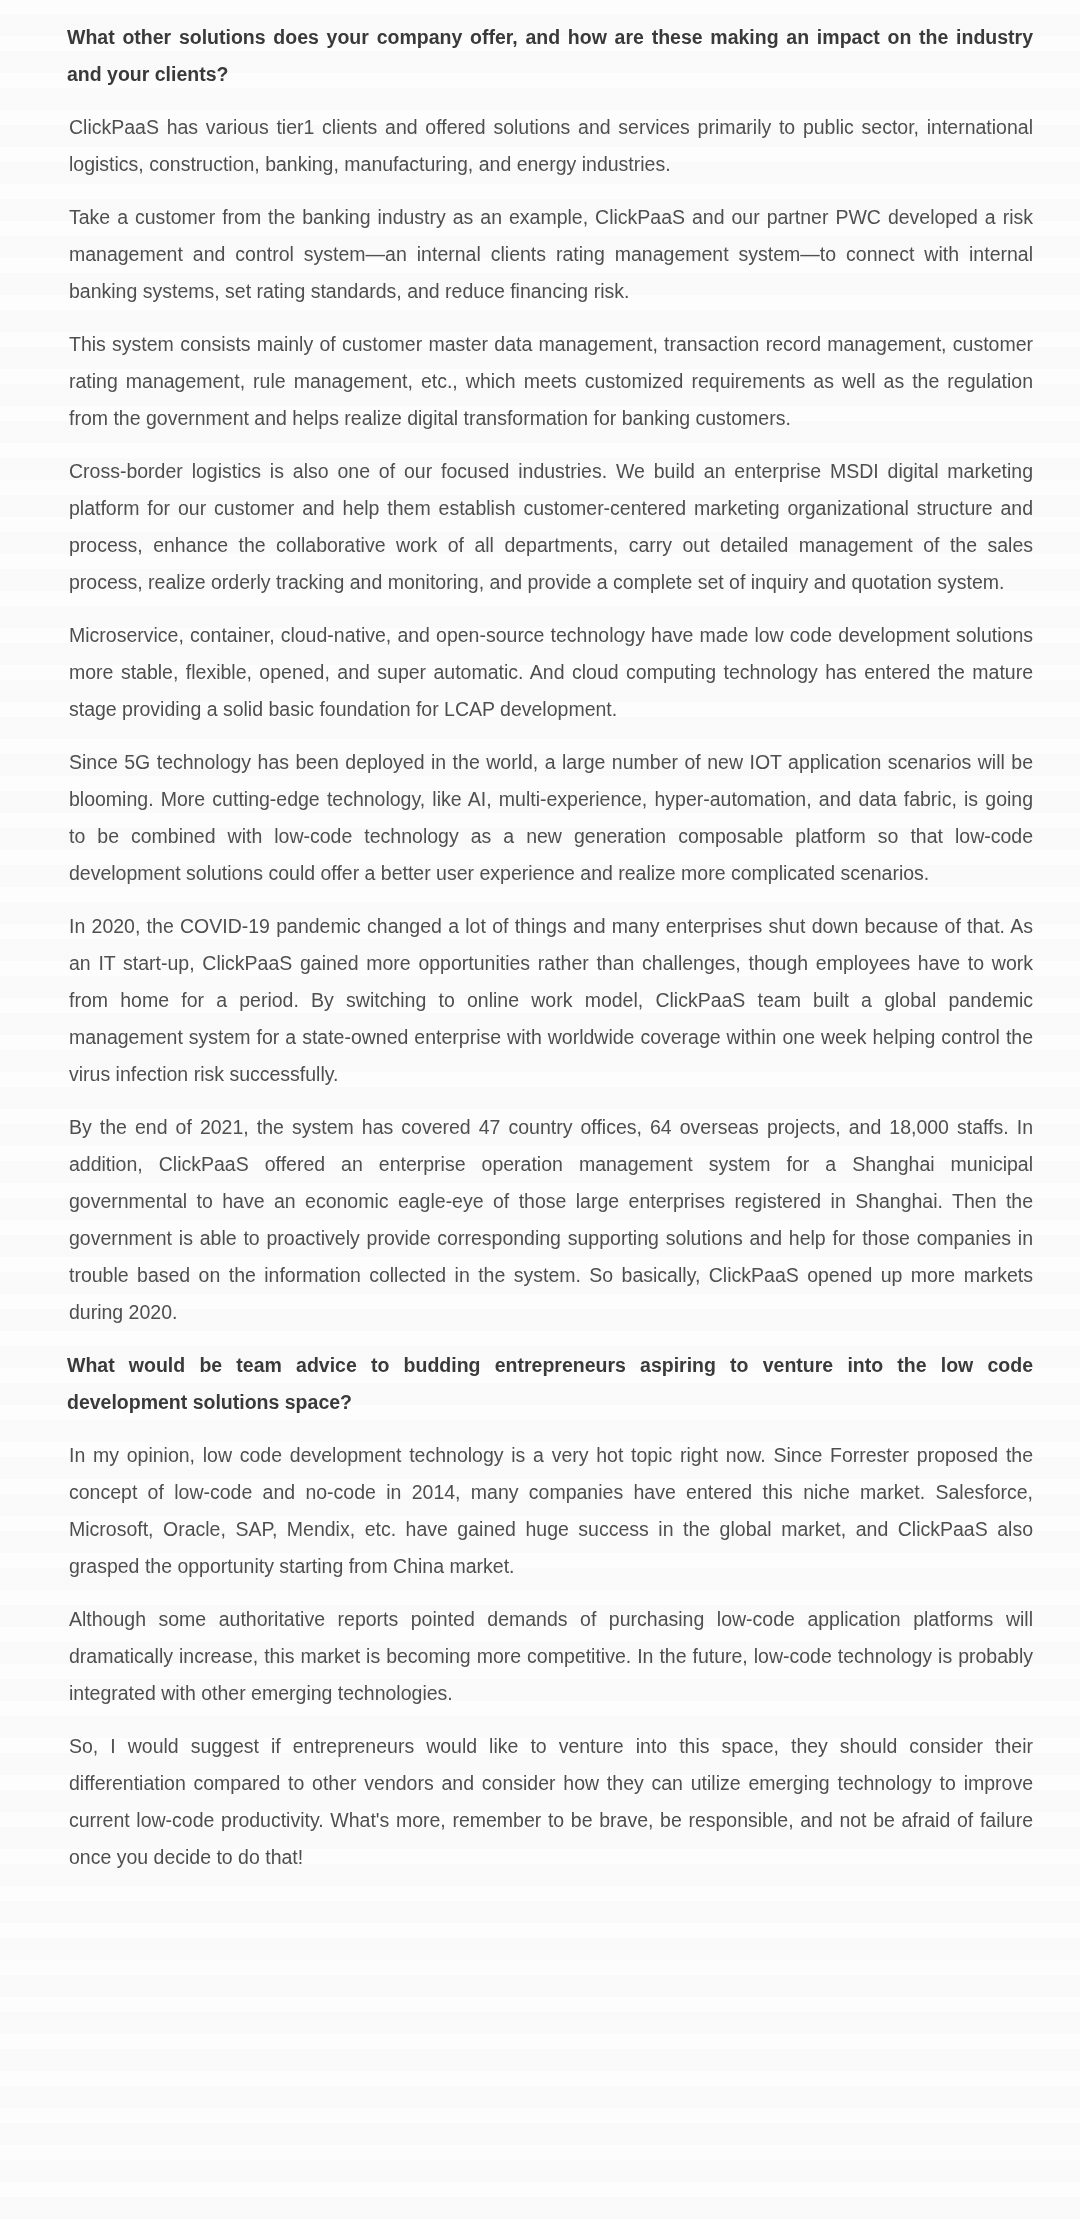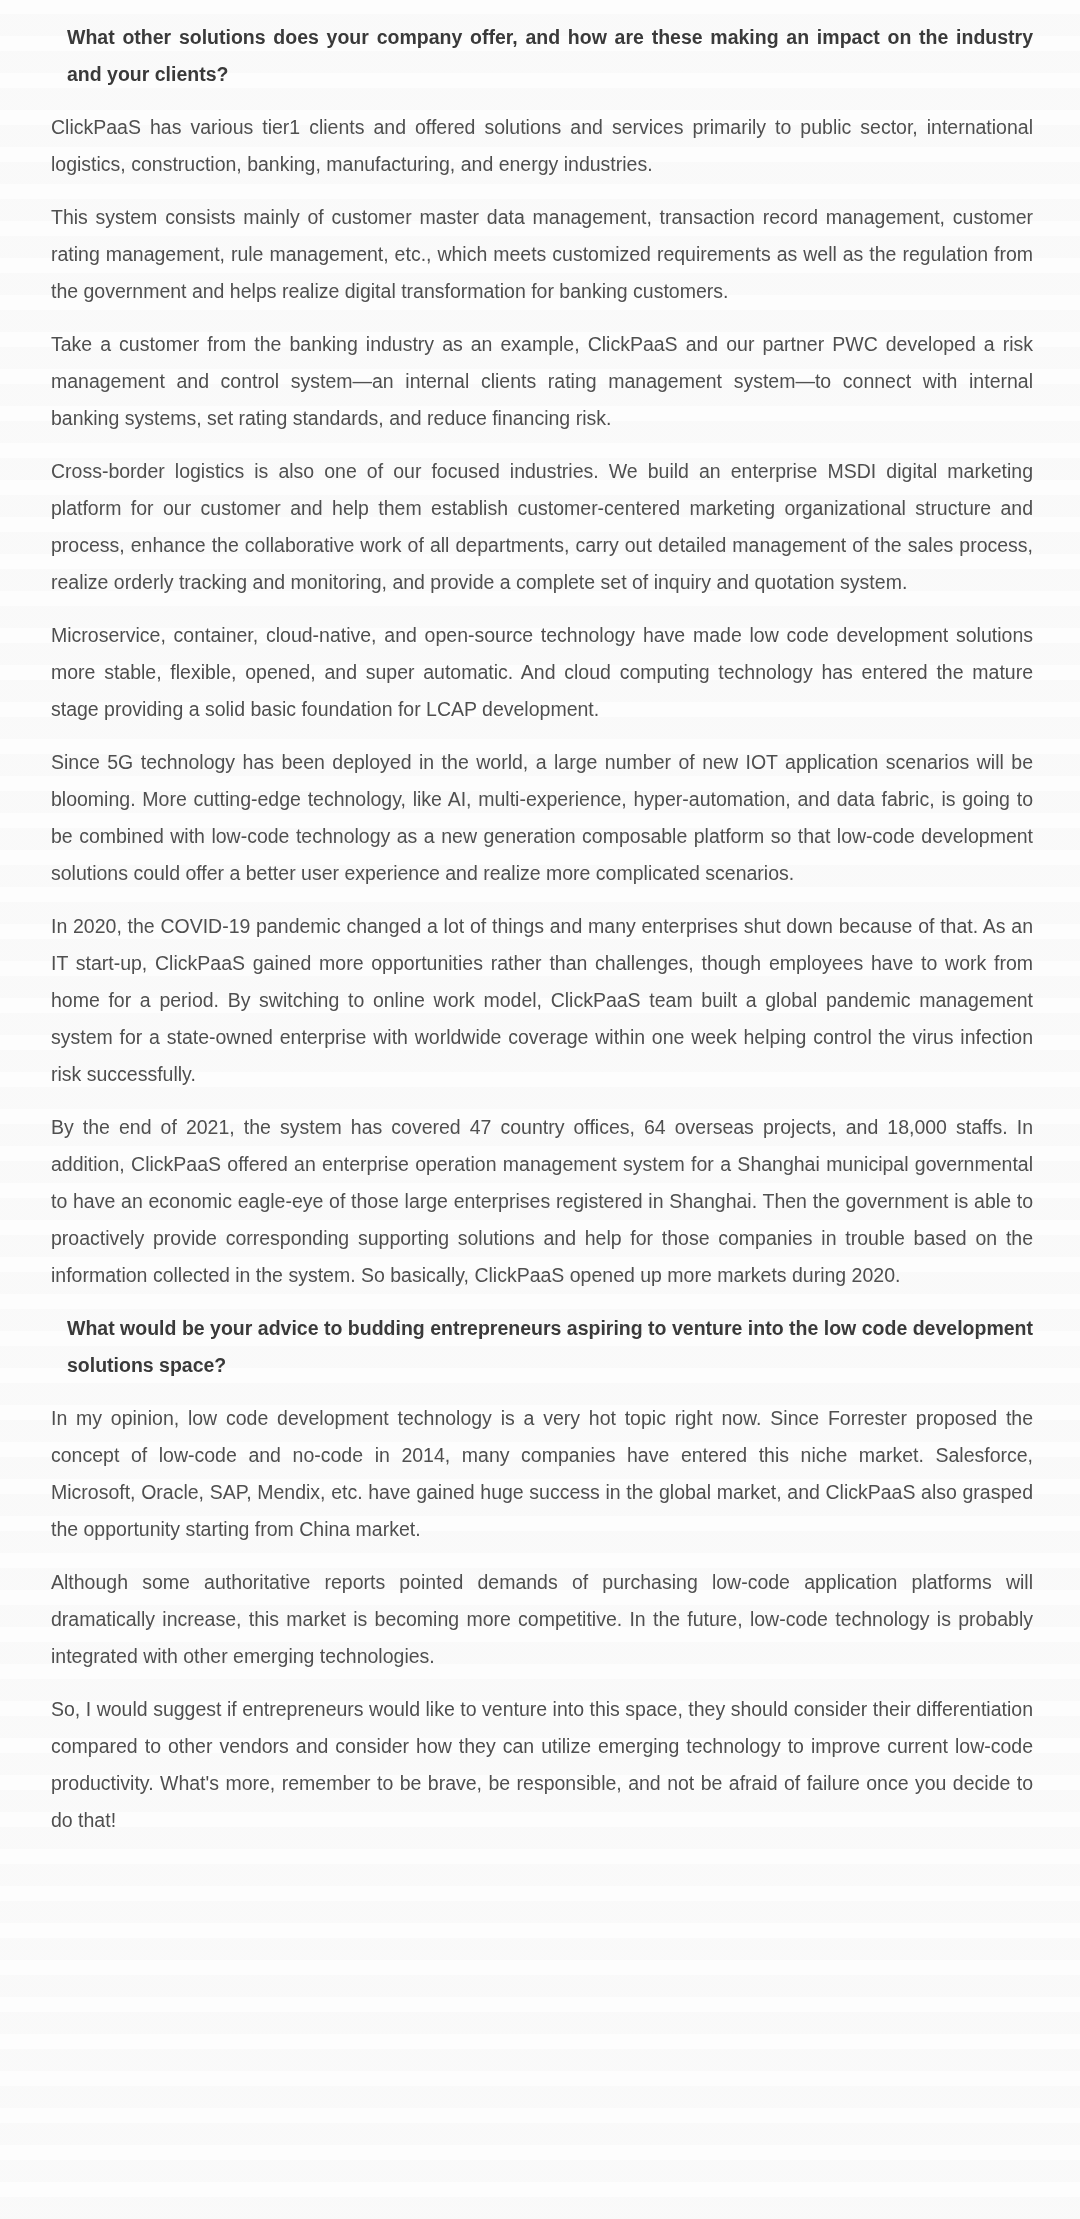--- a/index.html
+++ b/index.html
@@ -35,37 +35,37 @@
     color: #3a3a3a;
     text-align: justify;
     margin: 0 0 16px 16px;
   }
   .answer {
     font-size: 19.5px;
     line-height: 37px;
     font-weight: normal;
     color: #4f4f4f;
     text-align: justify;
-    margin: 0 0 16px 0;
+    margin: 0 0 16px 18px;
   }
   .block:last-child { margin-bottom: 0; }
 </style>
 </head>
 <body>
 
 <div class="page">
   <main class="article">
 
   <h2 class="block question">What other solutions does your company offer, and how are these making an impact on the industry and your clients?</h2>
       <p class="block answer">ClickPaaS has various tier1 clients and offered solutions and services primarily to public sector, international logistics, construction, banking, manufacturing, and energy industries.</p>
+      <p class="block answer">Take a customer from the banking industry as an example, ClickPaaS and our partner PWC developed a risk management and control system—an internal clients rating management system—to connect with internal banking systems, set rating standards, and reduce financing risk.</p>
       <p class="block answer">This system consists mainly of customer master data management, transaction record management, customer rating management, rule management, etc., which meets customized requirements as well as the regulation from the government and helps realize digital transformation for banking customers.</p>
-      <p class="block answer">Take a customer from the banking industry as an example, ClickPaaS and our partner PWC developed a risk management and control system—an internal clients rating management system—to connect with internal banking systems, set rating standards, and reduce financing risk.</p>
       <p class="block answer">Cross-border logistics is also one of our focused industries. We build an enterprise MSDI digital marketing platform for our customer and help them establish customer-centered marketing organizational structure and process, enhance the collaborative work of all departments, carry out detailed management of the sales process, realize orderly tracking and monitoring, and provide a complete set of inquiry and quotation system.</p>
       <p class="block answer">Microservice, container, cloud-native, and open-source technology have made low code development solutions more stable, flexible, opened, and super automatic. And cloud computing technology has entered the mature stage providing a solid basic foundation for LCAP development.</p>
       <p class="block answer">Since 5G technology has been deployed in the world, a large number of new IOT application scenarios will be blooming. More cutting-edge technology, like AI, multi-experience, hyper-automation, and data fabric, is going to be combined with low-code technology as a new generation composable platform so that low-code development solutions could offer a better user experience and realize more complicated scenarios.</p>
       <p class="block answer">In 2020, the COVID-19 pandemic changed a lot of things and many enterprises shut down because of that. As an IT start-up, ClickPaaS gained more opportunities rather than challenges, though employees have to work from home for a period. By switching to online work model, ClickPaaS team built a global pandemic management system for a state-owned enterprise with worldwide coverage within one week helping control the virus infection risk successfully.</p>
       <p class="block answer">By the end of 2021, the system has covered 47 country offices, 64 overseas projects, and 18,000 staffs. In addition, ClickPaaS offered an enterprise operation management system for a Shanghai municipal governmental to have an economic eagle-eye of those large enterprises registered in Shanghai. Then the government is able to proactively provide corresponding supporting solutions and help for those companies in trouble based on the information collected in the system. So basically, ClickPaaS opened up more markets during 2020.</p>
-      <h2 class="block question">What would be your advice to budding entrepreneurs aspiring to venture into the low code development solutions space?</h2>
+      <h2 class="block question">What would be team advice to budding entrepreneurs aspiring to venture into the low code development solutions space?</h2>
       <p class="block answer">In my opinion, low code development technology is a very hot topic right now. Since Forrester proposed the concept of low-code and no-code in 2014, many companies have entered this niche market. Salesforce, Microsoft, Oracle, SAP, Mendix, etc. have gained huge success in the global market, and ClickPaaS also grasped the opportunity starting from China market.</p>
       <p class="block answer">Although some authoritative reports pointed demands of purchasing low-code application platforms will dramatically increase, this market is becoming more competitive. In the future, low-code technology is probably integrated with other emerging technologies.</p>
       <p class="block answer">So, I would suggest if entrepreneurs would like to venture into this space, they should consider their differentiation compared to other vendors and consider how they can utilize emerging technology to improve current low-code productivity. What's more, remember to be brave, be responsible, and not be afraid of failure once you decide to do that!</p>
     </main>
 </div>
 
 </body></html>

